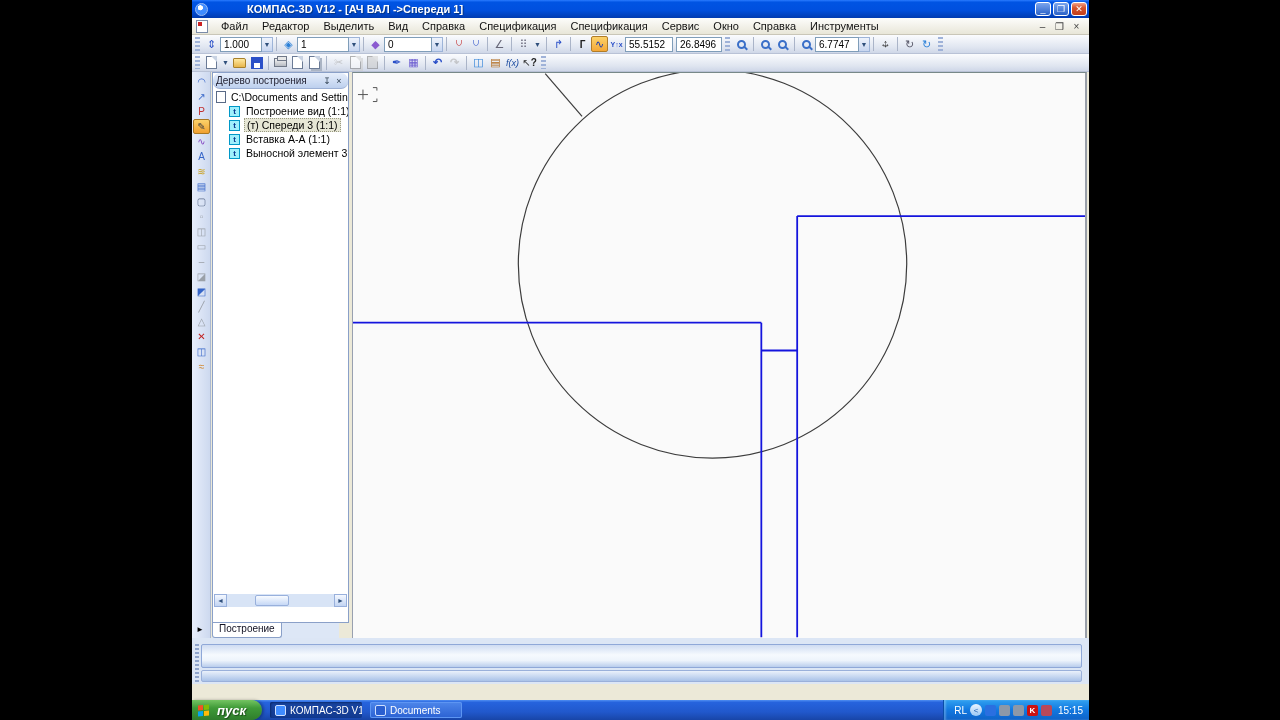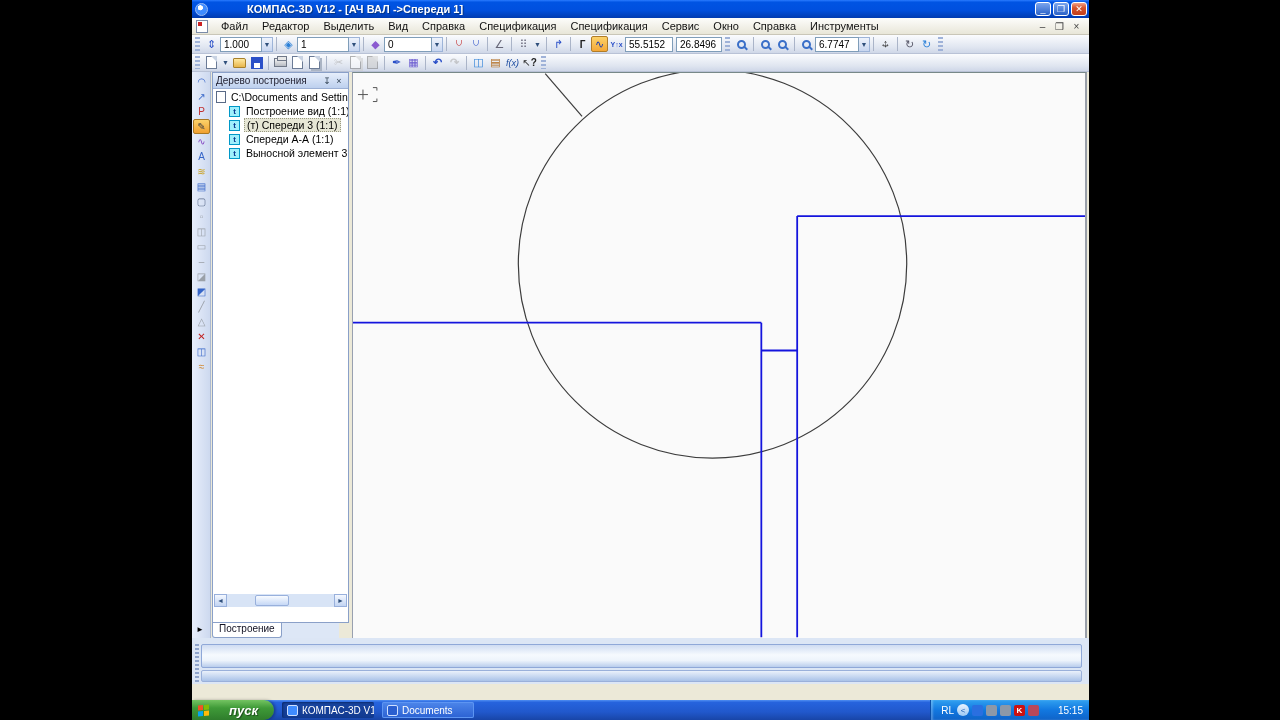--- a/index.html
+++ b/index.html
@@ -70,21 +70,21 @@
     background:linear-gradient(to right,#e8eefb,#cdd9ef); border-right:1px solid #aab8d2; }
   .lbtn { width:17px; height:15px; margin:0 0 0 1px; display:flex; align-items:center; justify-content:center;
     font-size:10px; border:1px solid transparent; }
   .lbtn.active { background:linear-gradient(to bottom,#fcd26a,#f0a030); border:1px solid #a87824; border-radius:2px; }
   .lbarrow { position:absolute; bottom:4px; left:4px; font-size:8px; color:#000; }
 
   
   .treepanel { position:absolute; left:20px; top:72px; width:137px; height:551px;
     background:#fff; border:1px solid #8aa0c8; }
   .treeheader { height:16px; background:linear-gradient(to bottom,#e6eefb,#bdd0ee);
-    border-bottom:1px solid #9cb0d4; display:flex; align-items:center; font-size:10px; color:#223; padding:0 3px; }
+    border-bottom:1px solid #9cb0d4; display:flex; align-items:center; font-size:10px; color:#223; padding:0 3px;border-radius:7px; }
   .treeheader .cap { flex:1; white-space:nowrap; overflow:hidden; }
   .hbtn { width:12px; text-align:center; color:#345; font-size:9px; }
   .treebody { position:absolute; top:17px; bottom:30px; left:0; right:0; overflow:hidden; font-size:10.5px; color:#000; }
   .trow { display:flex; align-items:center; height:14px; white-space:nowrap; padding-left:3px; }
   .trow.child { padding-left:16px; }
   .trow.sel .lbl { background:#e7e7d6; border:1px dotted #9a9a82; }
   .trow .lbl { padding:0 2px; }
   .rooticon { width:10px; height:12px; background:#fff; border:1px solid #5a6a86; margin-right:3px; flex:none; position:relative;}
   .viewicon { width:11px; height:11px; background:#9ff0fc; border:1px solid #0098c8; color:#083a90;
     font-size:8px; font-weight:bold; line-height:10px; text-align:center; margin-right:4px; flex:none; }
@@ -115,40 +115,40 @@
   
   .statusbar { position:absolute; left:0; right:0; top:684px; height:16px; background:#ece9d8;
     border-top:1px solid #fff; font-size:11px; color:#111; display:flex; align-items:center; padding:0 4px; }
   .statusbar .grip { margin-left:auto; width:24px; height:12px; border-left:1px solid #c0bcaa;
     background:repeating-linear-gradient(135deg,#b8b4a0 0 2px,transparent 2px 5px); }
 
   
   .taskbar { position:absolute; left:0; right:0; top:700px; height:20px;
     background:linear-gradient(to bottom,#4f8ef2 0%,#2663dd 12%,#2158cc 60%,#1845a8 100%);
     display:flex; align-items:center; }
-  .startbtn { height:20px; padding:0 16px 0 6px; display:flex; align-items:center; gap:20px;
+  .startbtn { height:20px; padding:0 16px 0 6px; display:flex; align-items:center; gap:8px;
     background:linear-gradient(to bottom,#74c462 0%,#3f9a38 40%,#2f7d2c 100%);
     border-radius:0 10px 10px 0; color:#fff; font-weight:bold; font-style:italic; font-size:13px;
     text-shadow:1px 1px 1px #1c4a1a; box-shadow:2px 0 3px rgba(0,0,0,.3); }
   .flag { width:11px; height:11px; display:grid; grid-template-columns:5px 5px; grid-template-rows:5px 5px; gap:1px; transform:skewY(-6deg); }
   .flag i:nth-child(1){background:#f35325}.flag i:nth-child(2){background:#81bc06}
   .flag i:nth-child(3){background:#05a6f0}.flag i:nth-child(4){background:#ffba08}
   .taskbtn { height:16px; margin-left:8px; display:flex; align-items:center; gap:4px; width:92px;
     padding:0 5px; border-radius:2px; font-size:10px; color:#fff; white-space:nowrap; overflow:hidden;
     background:linear-gradient(to bottom,#4d86ea,#2b61d2); box-shadow:inset 0 0 0 1px #5d95f2; }
   .taskbtn.active { background:linear-gradient(to bottom,#1a45a0,#123a90); box-shadow:inset 1px 1px 2px #0a2a6e; }
   .taskbtn .ticon { width:11px; height:11px; flex:none; border-radius:2px; }
   .tray { margin-left:auto; height:20px; display:flex; align-items:center; gap:3px; padding:0 6px 0 10px;
     background:linear-gradient(to bottom,#30a0f0 0%,#1278e0 50%,#0f63c8 100%);
     border-left:1px solid #0a4ea8; box-shadow:inset 2px 0 2px rgba(255,255,255,.25); color:#fff; font-size:10px; }
   .trayicon { width:11px; height:11px; border-radius:2px; font-size:8px; font-weight:bold;
     display:flex; align-items:center; justify-content:center; color:#fff; }
   .collapse { width:12px; height:12px; border-radius:50%; background:linear-gradient(#eaf4ff,#9cc8f4);
     color:#1a5ab0; font-size:8px; display:flex; align-items:center; justify-content:center; }
-  .clock { margin-left:16px; }
+  .clock { margin-left:3px; }
 </style>
 </head>
 <body>
 
 <div class="screen">
 
   <div class="titlebar">
     <span class="appicon"></span>
     <span class="ttl">КОМПАС-3D V12 - [АЧ ВАЛ -&gt;Спереди 1]</span>
     <span class="winbtns">
@@ -408,21 +408,21 @@
           <div class="trow child">
             <span class="viewicon">t</span>
             <span class="lbl">Построение вид (1:1)</span>
           </div>
           <div class="trow child sel">
             <span class="viewicon">t</span>
             <span class="lbl">(т) Спереди 3 (1:1)</span>
           </div>
           <div class="trow child">
             <span class="viewicon">t</span>
-            <span class="lbl">Спереди А-А (1:1)</span>
+            <span class="lbl">Вставка А-А (1:1)</span>
           </div>
           <div class="trow child">
             <span class="viewicon">t</span>
             <span class="lbl">Выносной элемент 3 (4:1)</span>
           </div>
         </div>
     </div>
     <div class="treescroll">
       <span class="sarr">◄</span>
       <span class="sthumb"></span>

